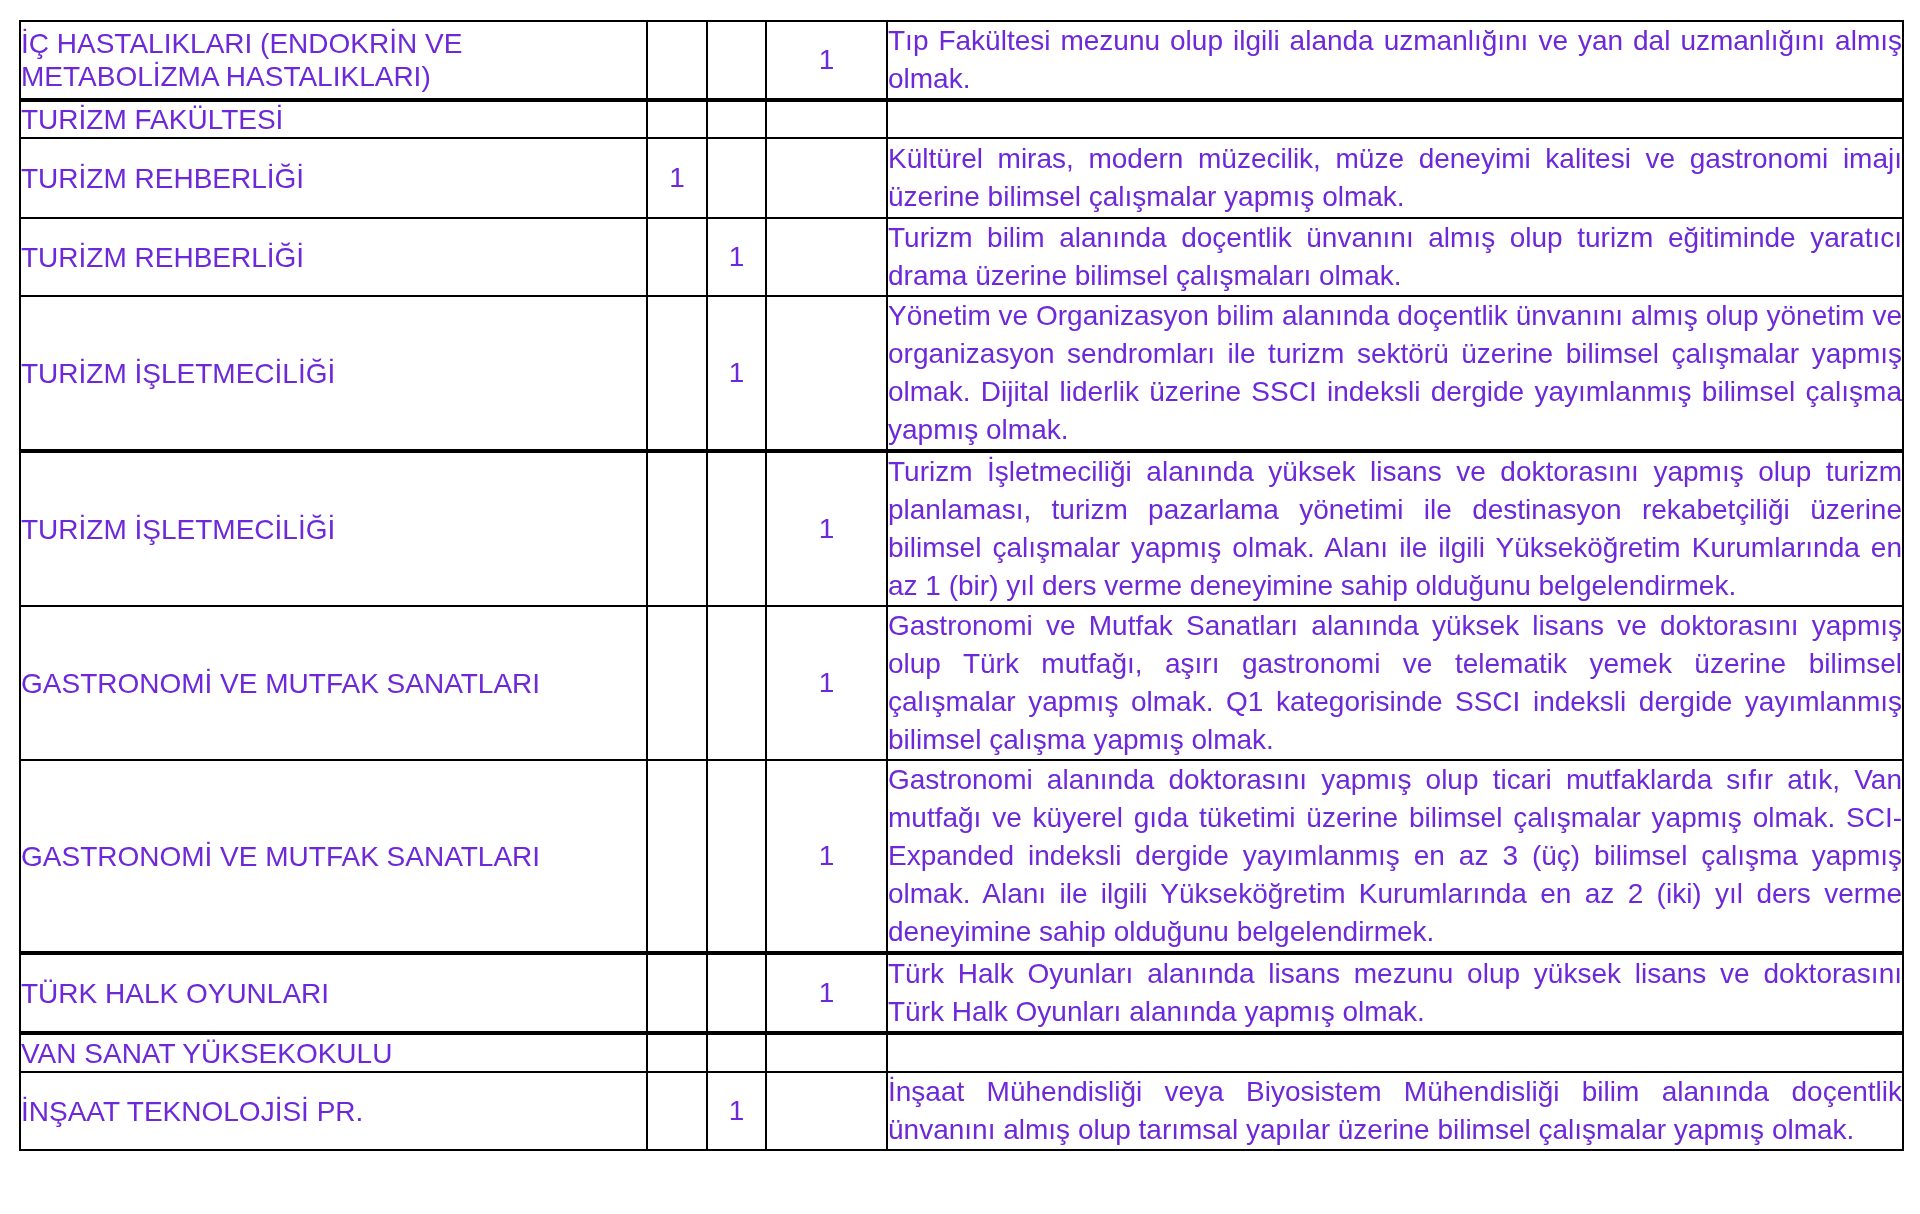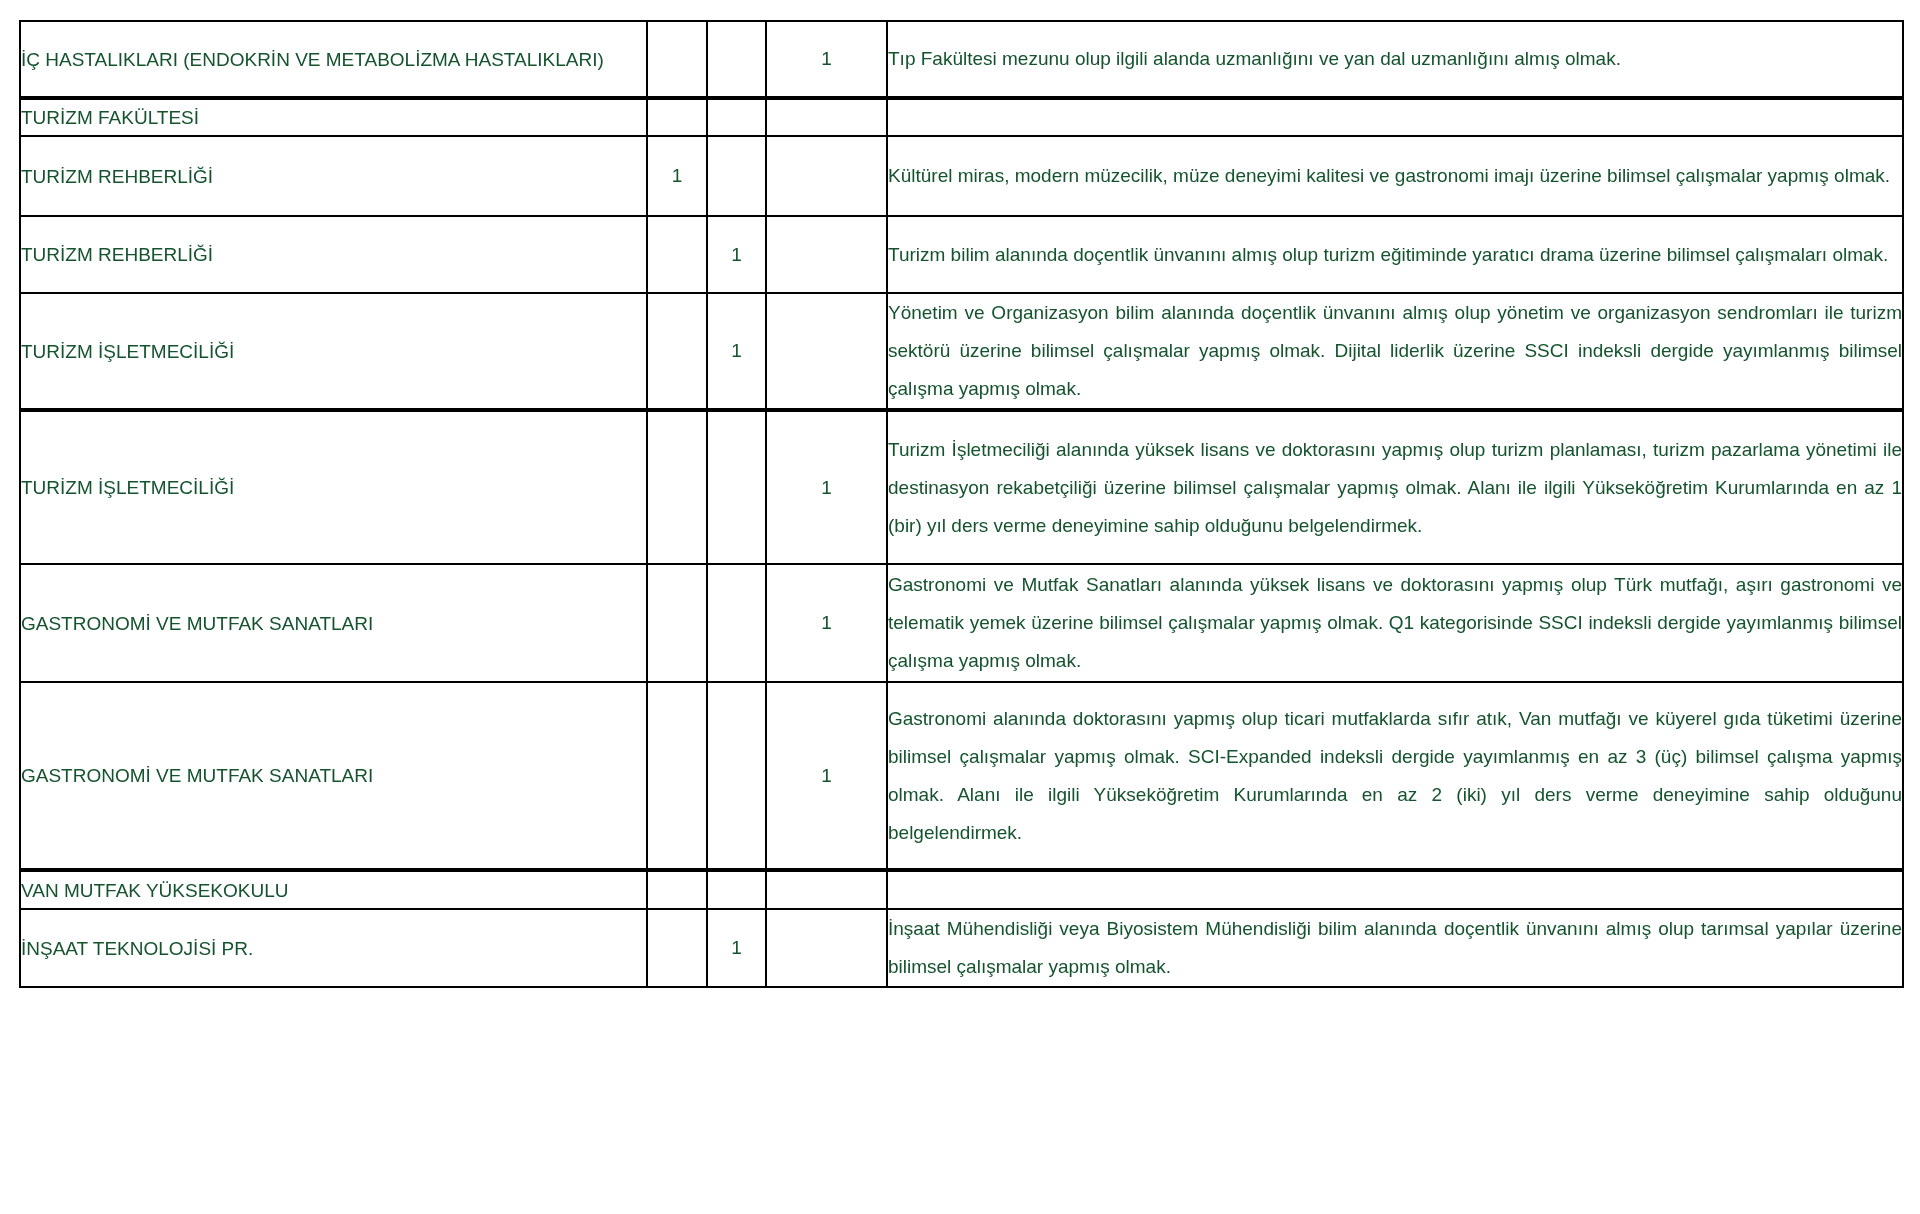--- a/index.html
+++ b/index.html
@@ -15,22 +15,22 @@
     font-family: "Liberation Sans", sans-serif;
     color: #000000;
   }
   table.positions {
     position: absolute;
     left: 19px;
     top: 20px;
     width: 1883px;
     border-collapse: collapse;
     table-layout: fixed;
-    font-size: 19px;
-    color: #14532d;
+    font-size: 28px;
+    color: #6d28d9;
   }
   table.positions td {
     border: 2px solid #000000;
     padding: 0;
     vertical-align: middle;
     overflow: hidden;
   }
   tr.separator-after td {
     border-bottom-width: 4px;
   }
@@ -140,23 +140,32 @@
       <td class="count-cell"></td>
       <td class="count-cell"></td>
       <td class="count-cell">1</td>
       <td class="req-cell">
         <div class="req-inner">Gastronomi alanında doktorasını yapmış olup ticari mutfaklarda sıfır atık, Van mutfağı ve küyerel gıda tüketimi üzerine bilimsel çalışmalar yapmış olmak. SCI-Expanded indeksli dergide yayımlanmış en az 3 (üç) bilimsel çalışma yapmış olmak. Alanı ile ilgili Yükseköğretim Kurumlarında en az 2 (iki) yıl ders verme deneyimine sahip olduğunu belgelendirmek.</div>
       </td>
     </tr>
 
 
 
+    <tr class="separator-after" style="height: 79px;">
+      <td class="dept-cell">TÜRK HALK OYUNLARI</td>
+      <td class="count-cell"></td>
+      <td class="count-cell"></td>
+      <td class="count-cell">1</td>
+      <td class="req-cell">
+        <div class="req-inner">Türk Halk Oyunları alanında lisans mezunu olup yüksek lisans ve doktorasını Türk Halk Oyunları alanında yapmış olmak.</div>
+      </td>
+    </tr>
 
     <tr style="height: 39px;">
-      <td class="dept-cell">VAN MUTFAK YÜKSEKOKULU</td>
+      <td class="dept-cell">VAN SANAT YÜKSEKOKULU</td>
       <td class="count-cell"></td>
       <td class="count-cell"></td>
       <td class="count-cell"></td>
       <td class="req-cell">
         <div class="req-inner"></div>
       </td>
     </tr>
 
     <tr style="height: 78px;">
       <td class="dept-cell">İNŞAAT TEKNOLOJİSİ PR.</td>

